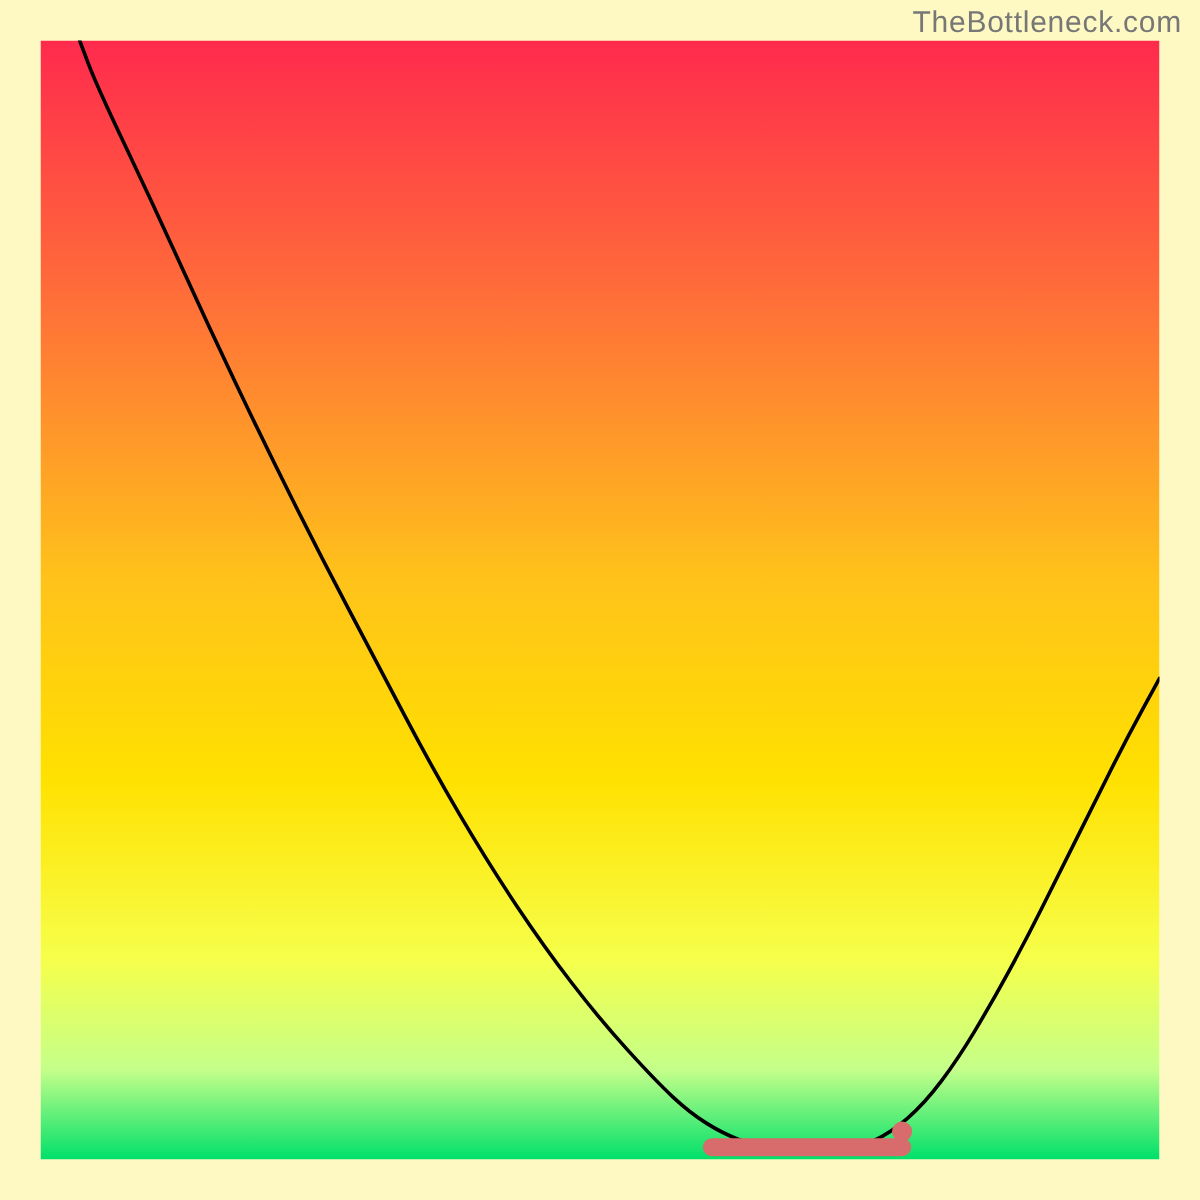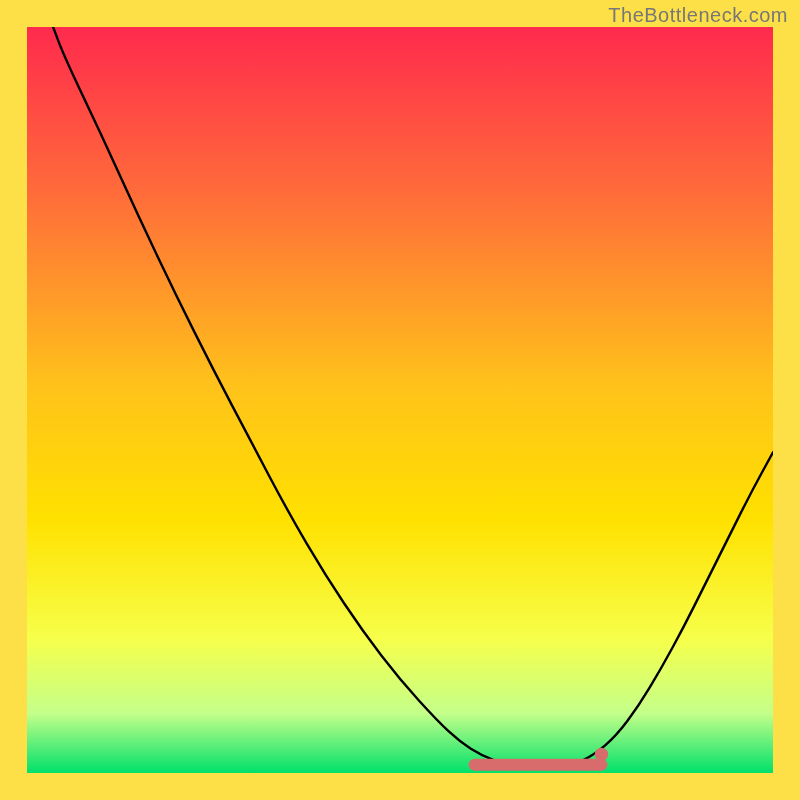--- a/index.html
+++ b/index.html
@@ -8,21 +8,21 @@
     width: 800px;
     height: 800px;
     background: #000;
     font-family: Arial, Helvetica, sans-serif;
     overflow: hidden;
   }
   .frame {
     position: relative;
     width: 800px;
     height: 800px;
-    background: #fde047;
+    background: #fef9c3;
   }
   .watermark {
     position: absolute;
     top: 4px;
     right: 12px;
     color: #777;
     font-size: 20px;
     font-weight: 500;
     letter-spacing: 0.5px;
     user-select: none;

